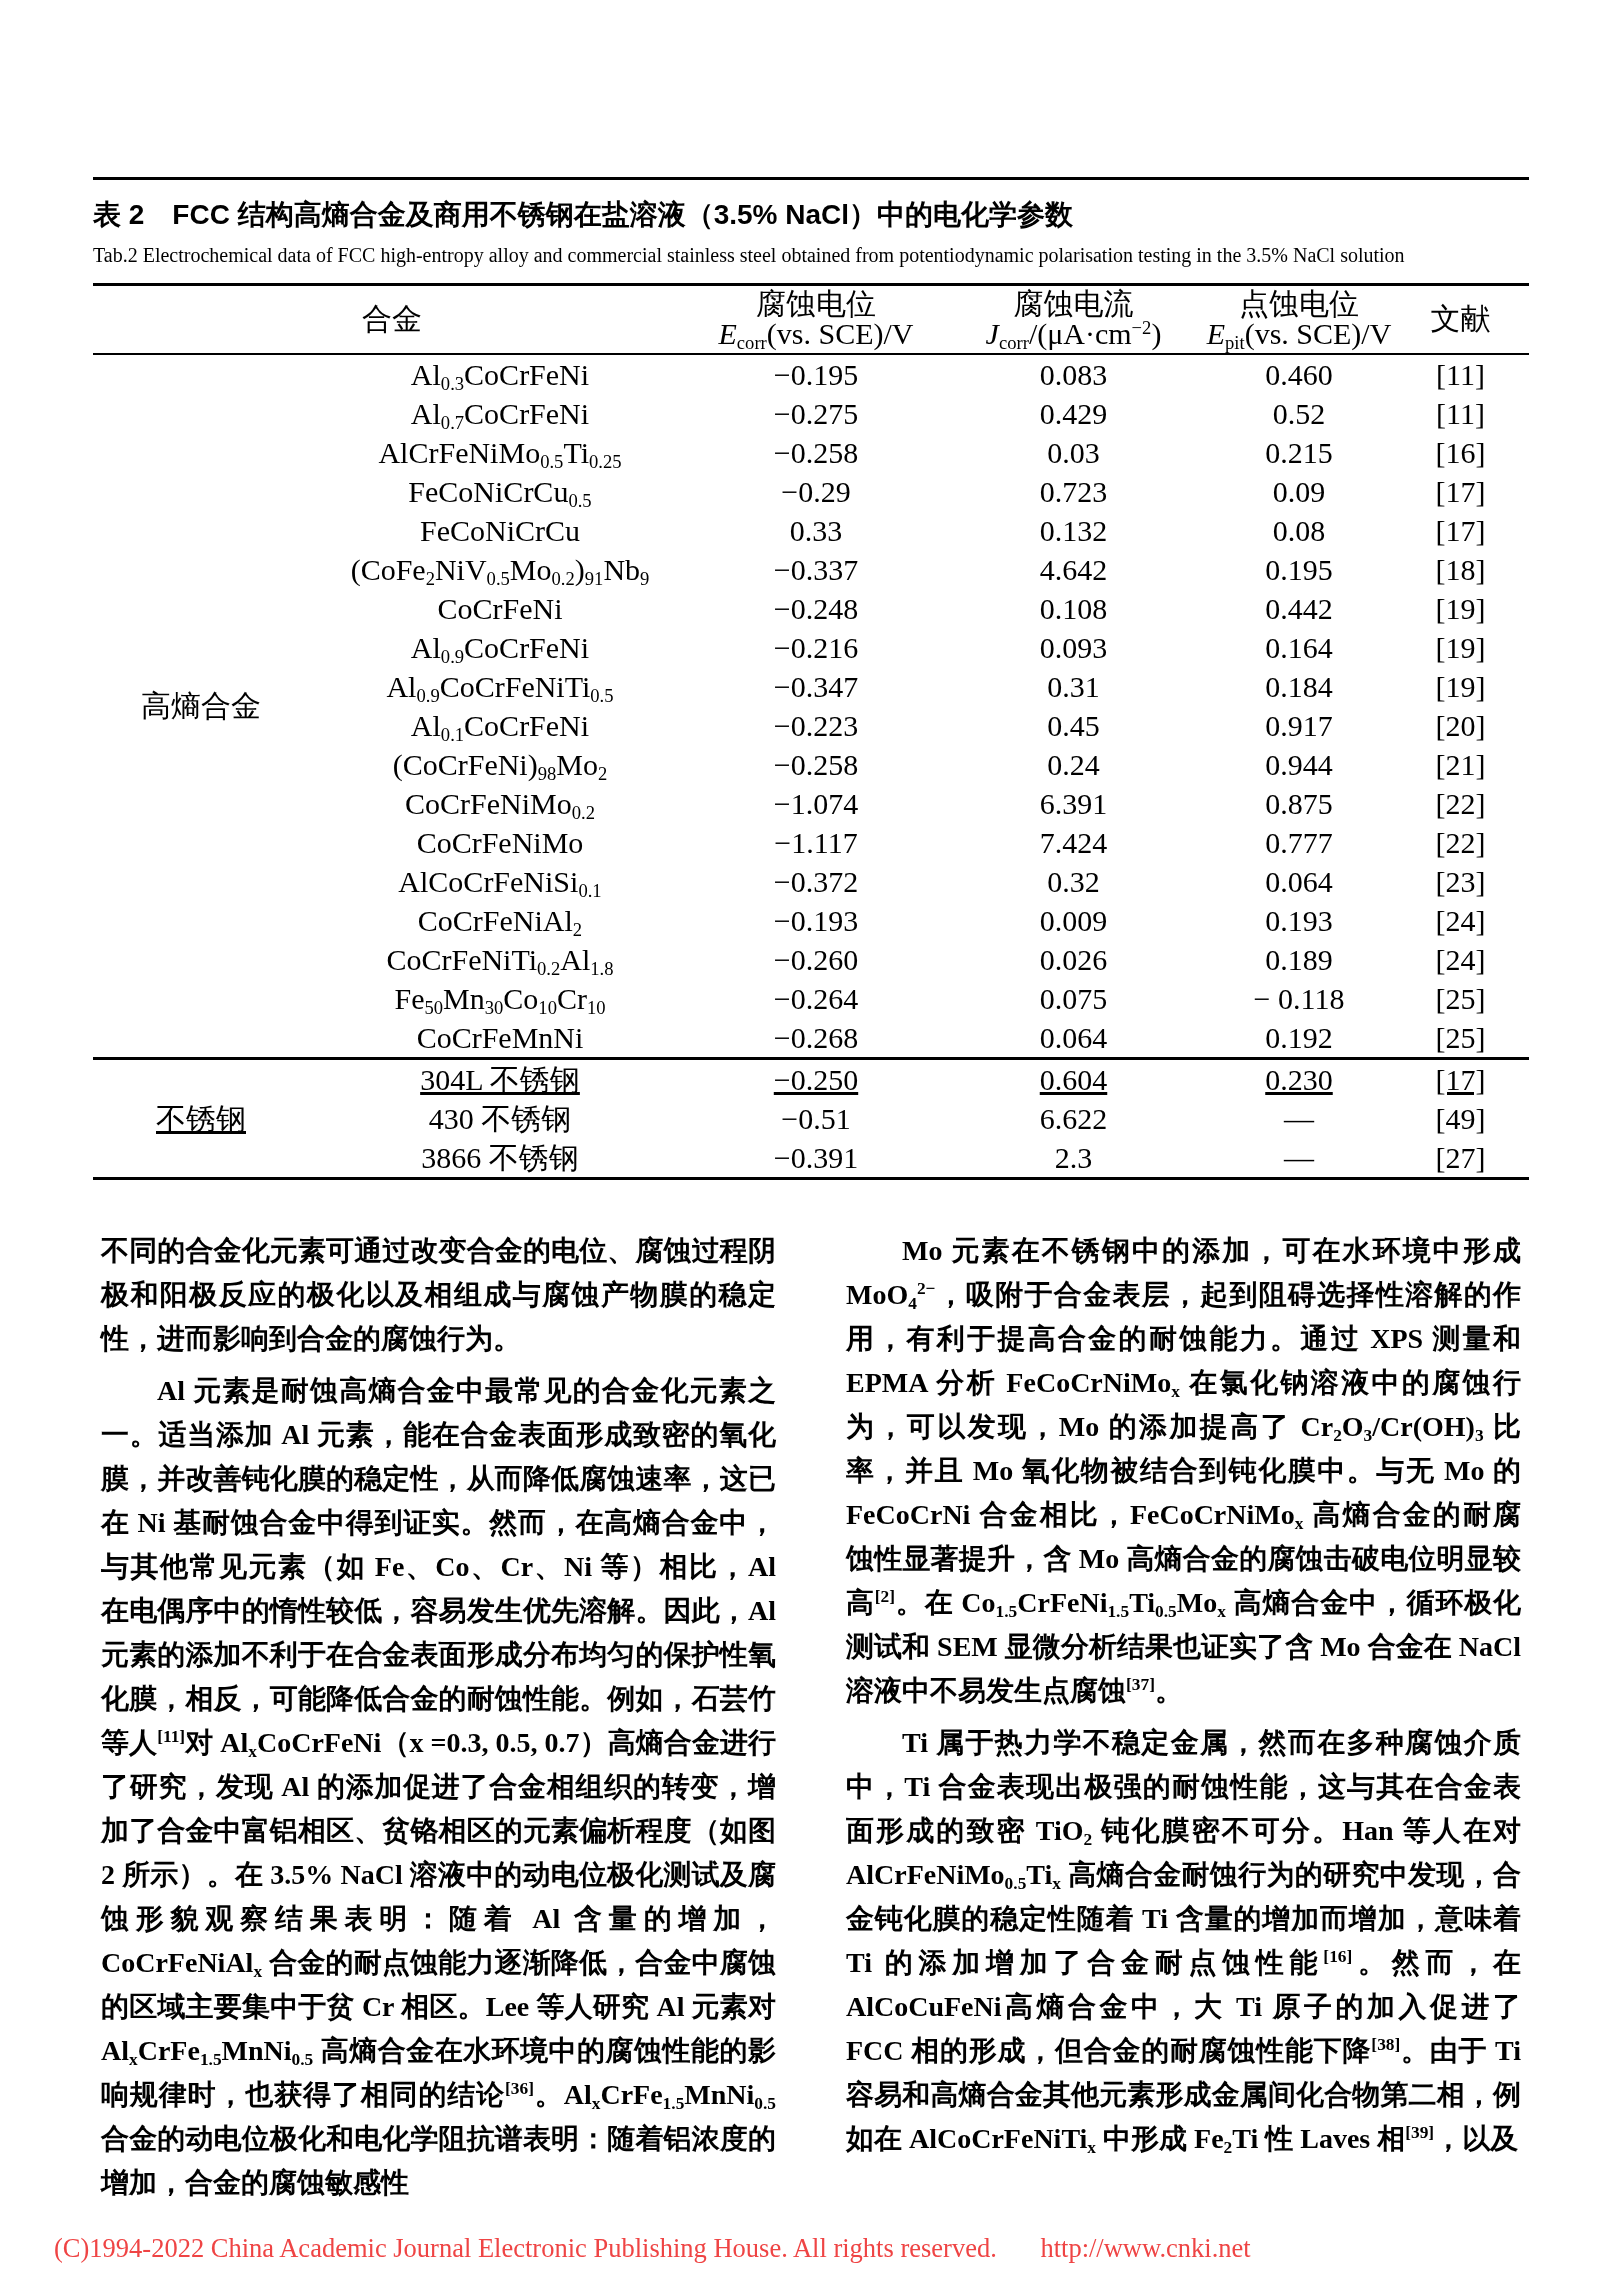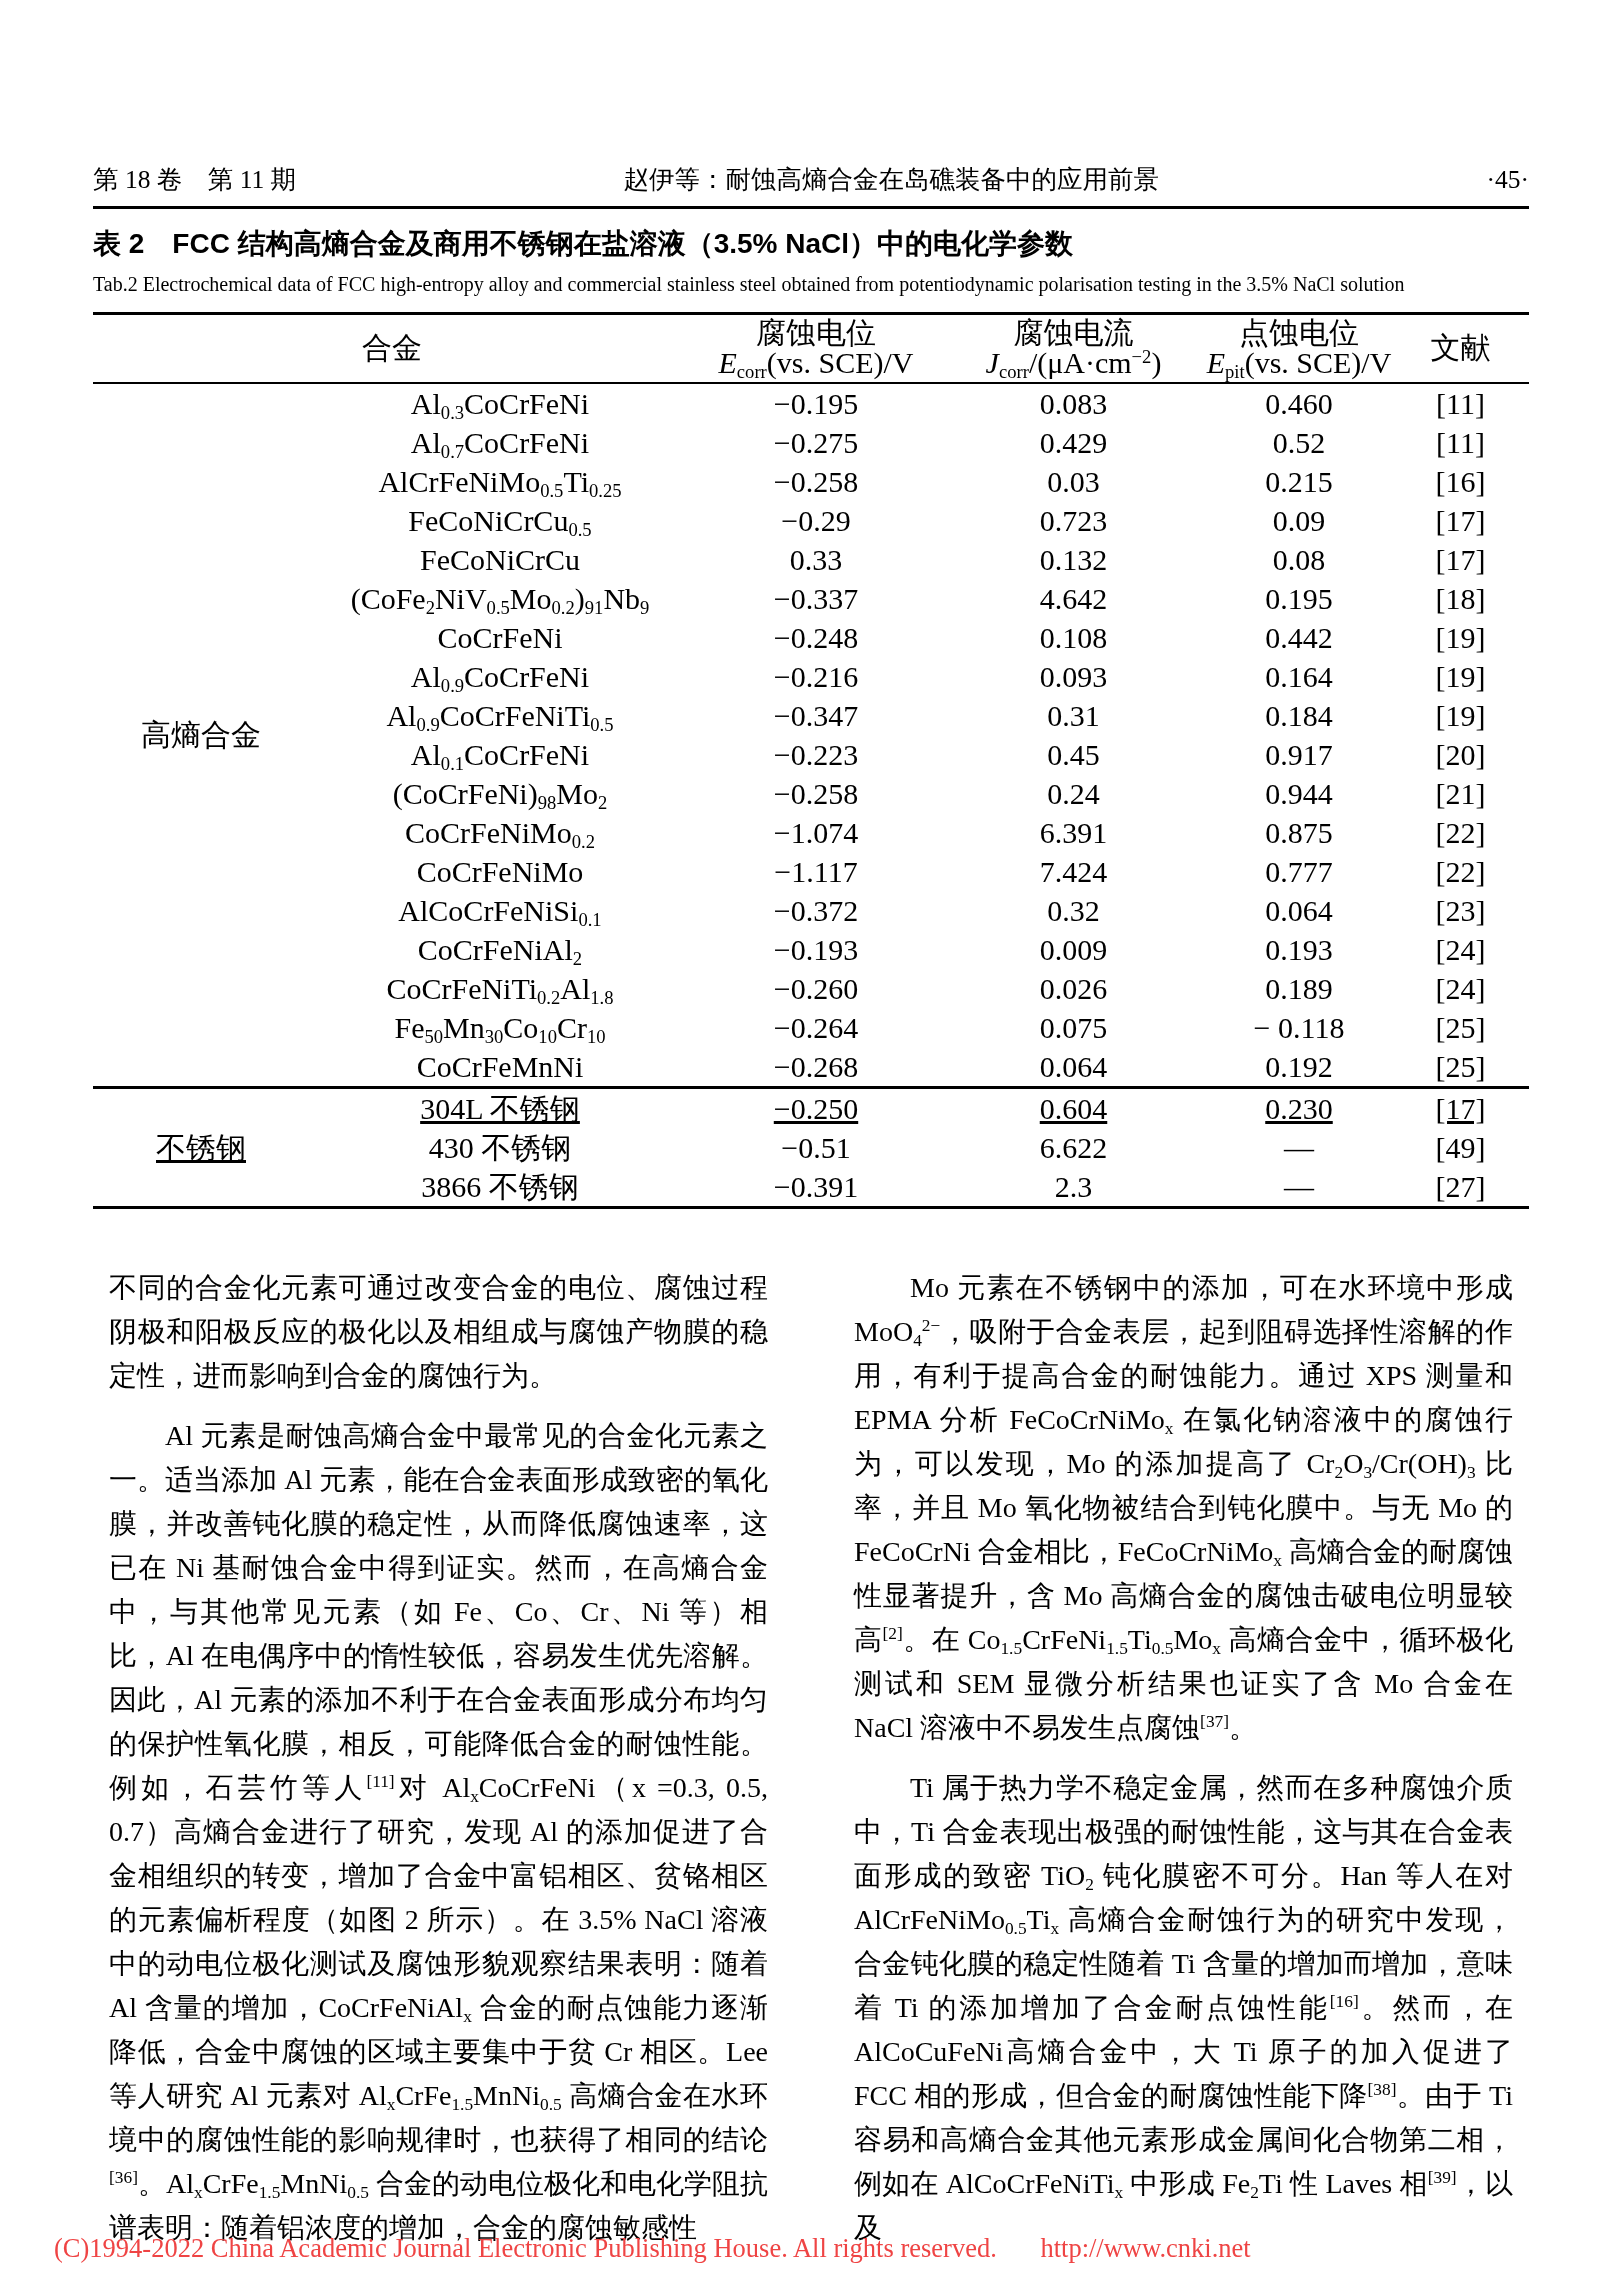--- a/index.html
+++ b/index.html
@@ -24,36 +24,31 @@
   table.data{width:1436px;table-layout:fixed;border-collapse:collapse;margin-top:10px;
     border-top:3.4px solid #000;border-bottom:3.4px solid #000;font-size:30px;}
   table.data th{font-weight:normal;border-bottom:2px solid #000;vertical-align:middle;text-align:center;padding:2.9px 0 3.9px 0;line-height:30px;}
   table.data td{height:39px;text-align:center;vertical-align:middle;padding:0;line-height:27.4px;}
   table.data tr.group-start td{border-top:3.4px solid #000;text-decoration:underline;}
   sub{font-size:0.62em;vertical-align:-0.28em;line-height:0;}
   sup{font-size:0.62em;vertical-align:0.55em;line-height:0;}
   
   .body-text{display:flex;gap:54px;margin-top:41px;}
   .body-col{width:691px;font-size:28px;line-height:44px;text-align:justify;}
-  .body-col p{margin:16px;}
+  .body-col p{margin:8px;font-weight:bold;}
   .body-col p.indent{text-indent:2em;}
   
   .page-footer{position:absolute;left:54px;bottom:29px;font-size:26.5px;color:#ef4444;white-space:nowrap;}
   .page-footer .url{margin-left:37px;}
 </style>
 </head>
 <body>
 
 <div class="page">
 
-  <div class="running-head">
-    <span>第 18 卷　第 11 期</span>
-    <span class="center">赵伊等：耐蚀高熵合金在岛礁装备中的应用前景</span>
-    <span>·45·</span>
-  </div>
   <div class="head-rule"></div>
 
   <div class="caption-zh">表 2　FCC 结构高熵合金及商用不锈钢在盐溶液（3.5% NaCl）中的电化学参数</div>
   <div class="caption-en">Tab.2 Electrochemical data of FCC high-entropy alloy and commercial stainless steel obtained from potentiodynamic polarisation testing in the 3.5% NaCl solution</div>
 
   <table class="data">
     <colgroup>
       <col style="width:216px">
         <col style="width:382px">
         <col style="width:250px">

